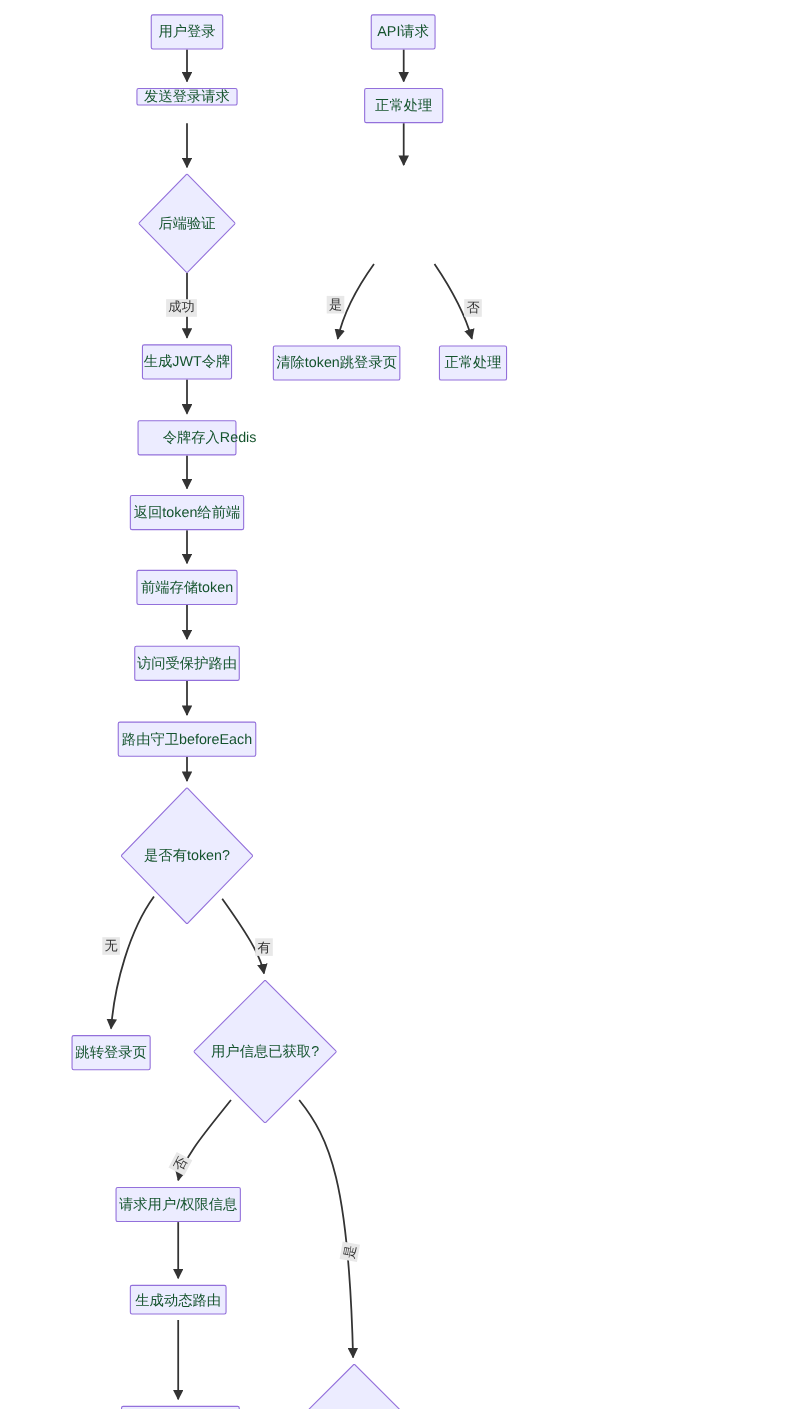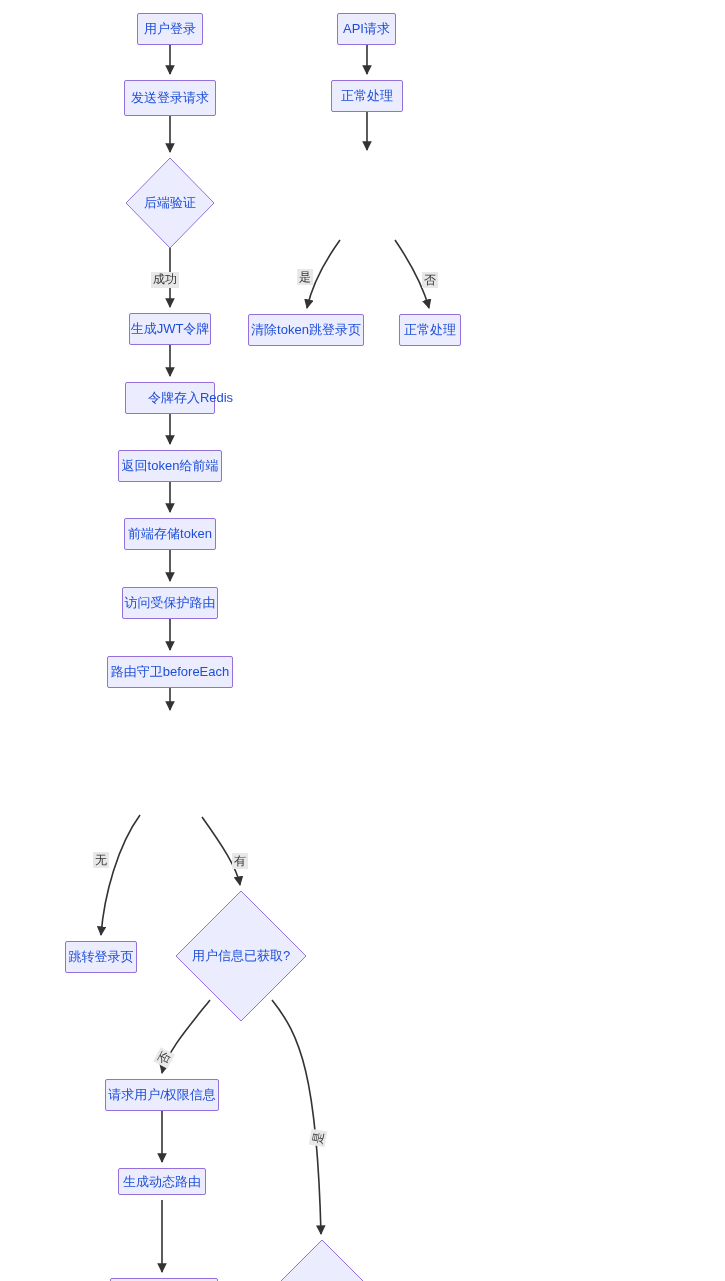--- a/index.html
+++ b/index.html
@@ -24,21 +24,21 @@
     width: 725px;
     height: 1281px;
     pointer-events: none;
   }
   .node {
     position: absolute;
     box-sizing: border-box;
     display: flex;
     align-items: center;
     justify-content: center;
-    color: #1d4ed8;
+    color: #14532d;
     font-size: 13px;
     line-height: 1.2;
     white-space: nowrap;
   }
   .node-rect {
     border: 1px solid #9370db;
     background: #ececff;
     border-radius: 2px;
   }
   .node-diamond {
@@ -106,21 +106,21 @@
       <path d="M 367,112 L 367,150"></path>
       <path d="M 340,240 C 322,265 311,290 307,308"></path>
       <path d="M 395,240 C 412,265 424,290 429,308"></path>
     </g>
   </svg>
 
   <div class="node node-rect" style="left:137px; top:13px; width:66px; height:32px;">
     <span>用户登录</span>
   </div>
 
-  <div class="node node-rect" style="left:124px; top:80px; width:92px; height:36px;">
+  <div class="node node-rect" style="left:124px; top:80px; width:92px; height:16px;">
     <span>发送登录请求</span>
   </div>
 
   <div class="node node-diamond" style="left:126px; top:158px; width:88px; height:90px;">
     <svg class="diamond-shape" viewBox="0 0 88 90" preserveAspectRatio="none">
       <polygon points="44,0 88,45 44,90 0,45" fill="#ececff" stroke="#9370db" stroke-width="1"></polygon>
     </svg>
     <span class="diamond-label">后端验证</span>
   </div>
 
@@ -141,20 +141,26 @@
   </div>
 
   <div class="node node-rect" style="left:122px; top:587px; width:96px; height:32px;">
     <span>访问受保护路由</span>
   </div>
 
   <div class="node node-rect" style="left:107px; top:656px; width:126px; height:32px;">
     <span>路由守卫beforeEach</span>
   </div>
 
+  <div class="node node-diamond" style="left:110px; top:716px; width:120px; height:124px;">
+    <svg class="diamond-shape" viewBox="0 0 120 124" preserveAspectRatio="none">
+      <polygon points="60,0 120,62 60,124 0,62" fill="#ececff" stroke="#9370db" stroke-width="1"></polygon>
+    </svg>
+    <span class="diamond-label">是否有token?</span>
+  </div>
 
   <div class="node node-rect" style="left:65px; top:941px; width:72px; height:32px;">
     <span>跳转登录页</span>
   </div>
 
   <div class="node node-diamond" style="left:176px; top:891px; width:130px; height:130px;">
     <svg class="diamond-shape" viewBox="0 0 130 130" preserveAspectRatio="none">
       <polygon points="65,0 130,65 65,130 0,65" fill="#ececff" stroke="#9370db" stroke-width="1"></polygon>
     </svg>
     <span class="diamond-label">用户信息已获取?</span>

